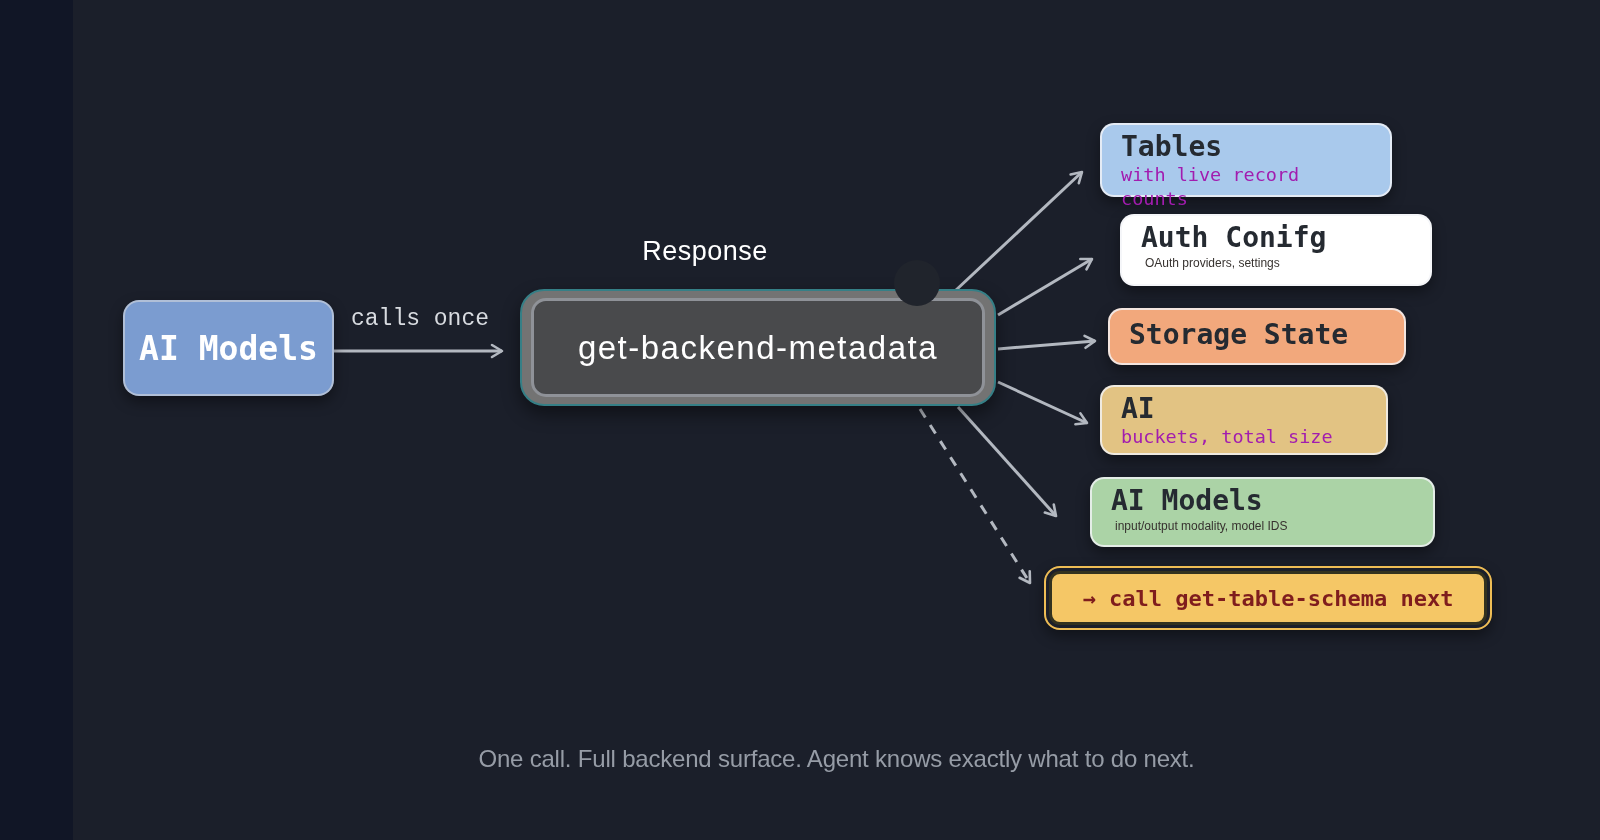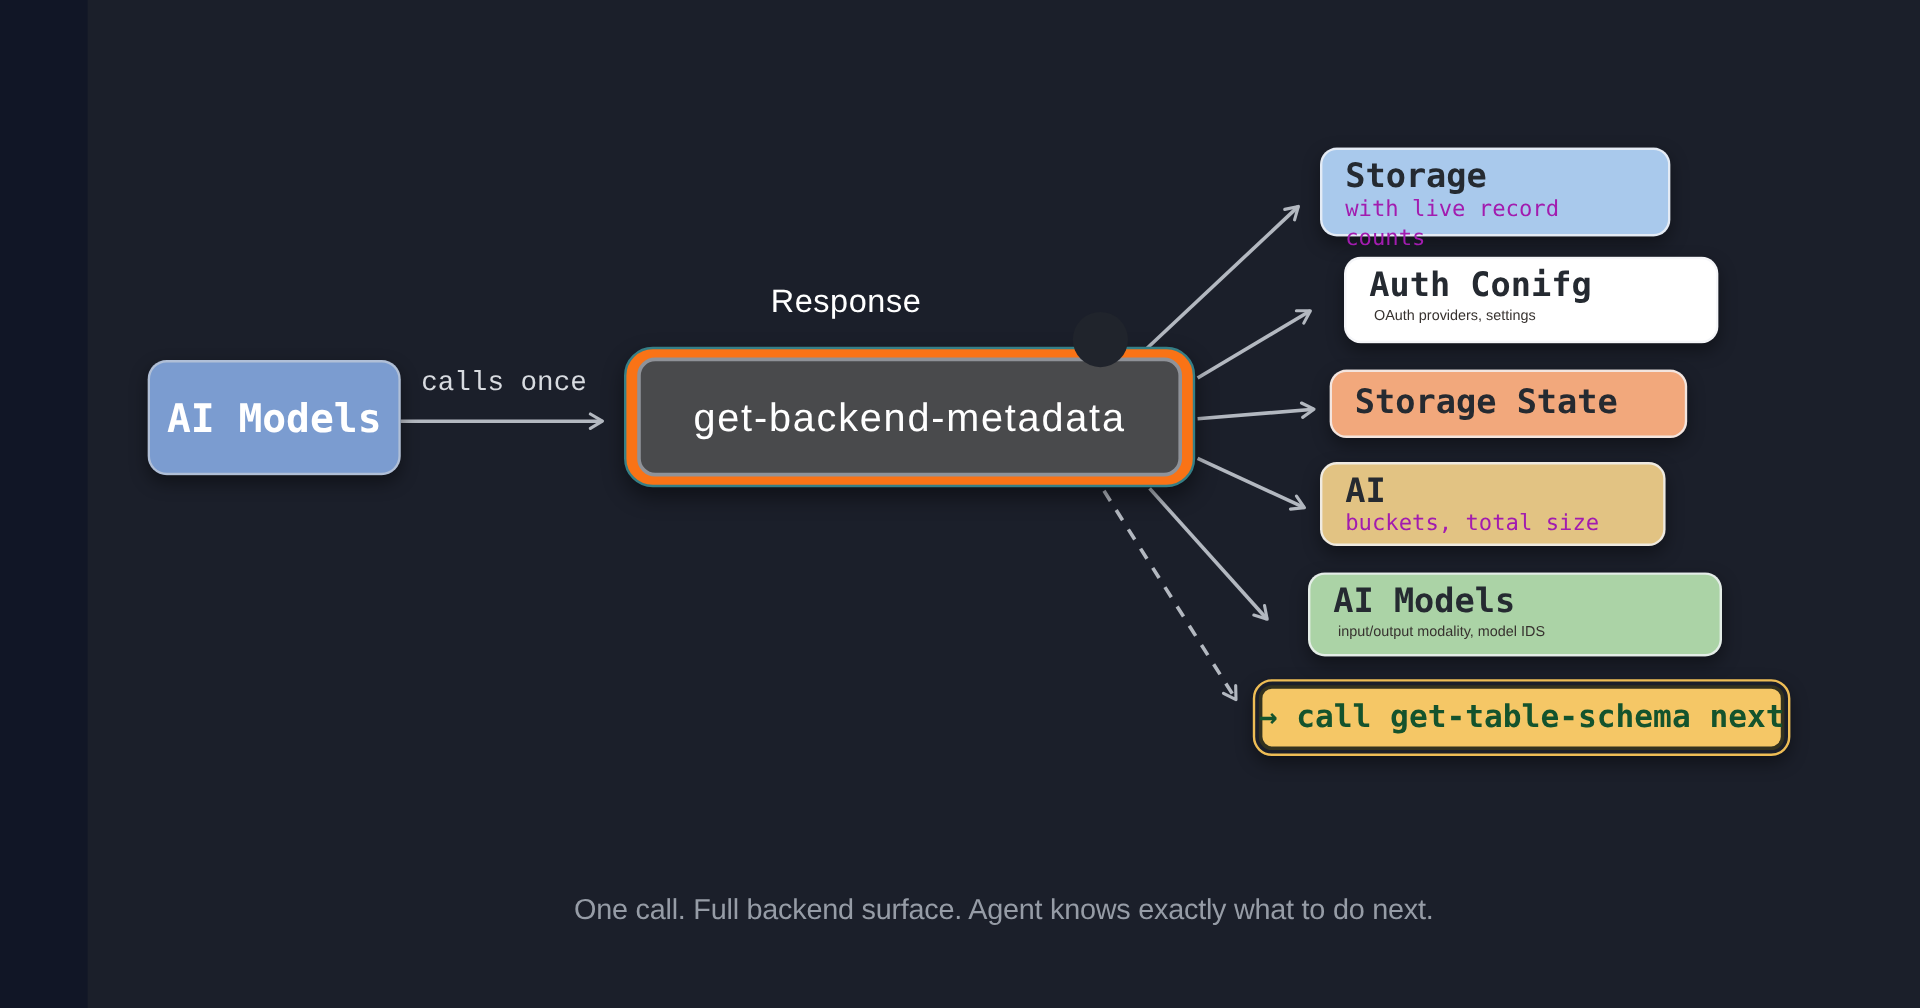--- a/index.html
+++ b/index.html
@@ -84,21 +84,21 @@
     box-sizing:border-box;border:2px solid #eebd55;border-radius:16px;padding:3px;
     box-shadow:0 6px 14px rgba(0,0,0,.4);
   }
   .next-inner{
     width:100%;height:100%;box-sizing:border-box;
     background:#f5c766;border:3px solid #33321f;border-radius:11px;
     display:flex;align-items:center;justify-content:center;
   }
   .next-inner span{
     font-family:"DejaVu Sans Mono",monospace;font-weight:bold;
-    font-size:26px;color:#14532d;white-space:nowrap;
+    font-size:22px;color:#7f1d1d;white-space:nowrap;
   }
 
   
   .caption{
     position:absolute;left:73px;top:745px;width:1527px;text-align:center;
     font-size:24px;color:#969ca6;letter-spacing:-.2px;
   }
 </style>
 </head>
 <body>
@@ -122,29 +122,29 @@
   </svg>
 
   <div class="agent" style="background-color: rgb(123, 156, 208);">
     <span>AI Models</span>
   </div>
 
   <div class="edge-label">calls once</div>
 
   <div class="center-heading">Response</div>
 
-  <div class="center-outer" style="background-color: #f97316;">
+  <div class="center-outer" style="background-color: #737373;">
     <div class="center-inner" style="background-color: rgb(73, 74, 76);">
       <span>get-backend-metadata</span>
     </div>
   </div>
   <div class="cursor-dot"></div>
 
   <div class="out out-tables" style="background-color: rgb(169, 201, 236);">
-    <div class="out-title">Storage</div>
+    <div class="out-title">Tables</div>
     <div class="sub-mono">with live record counts</div>
   </div>
 
   <div class="out out-auth" style="background-color: #ffffff;">
     <div class="out-title">Auth Conifg</div>
     <div class="sub-sans">OAuth providers, settings</div>
   </div>
 
   <div class="out out-storage no-sub" style="background-color: rgb(242, 168, 124);">
     <div class="out-title">Storage State</div>

